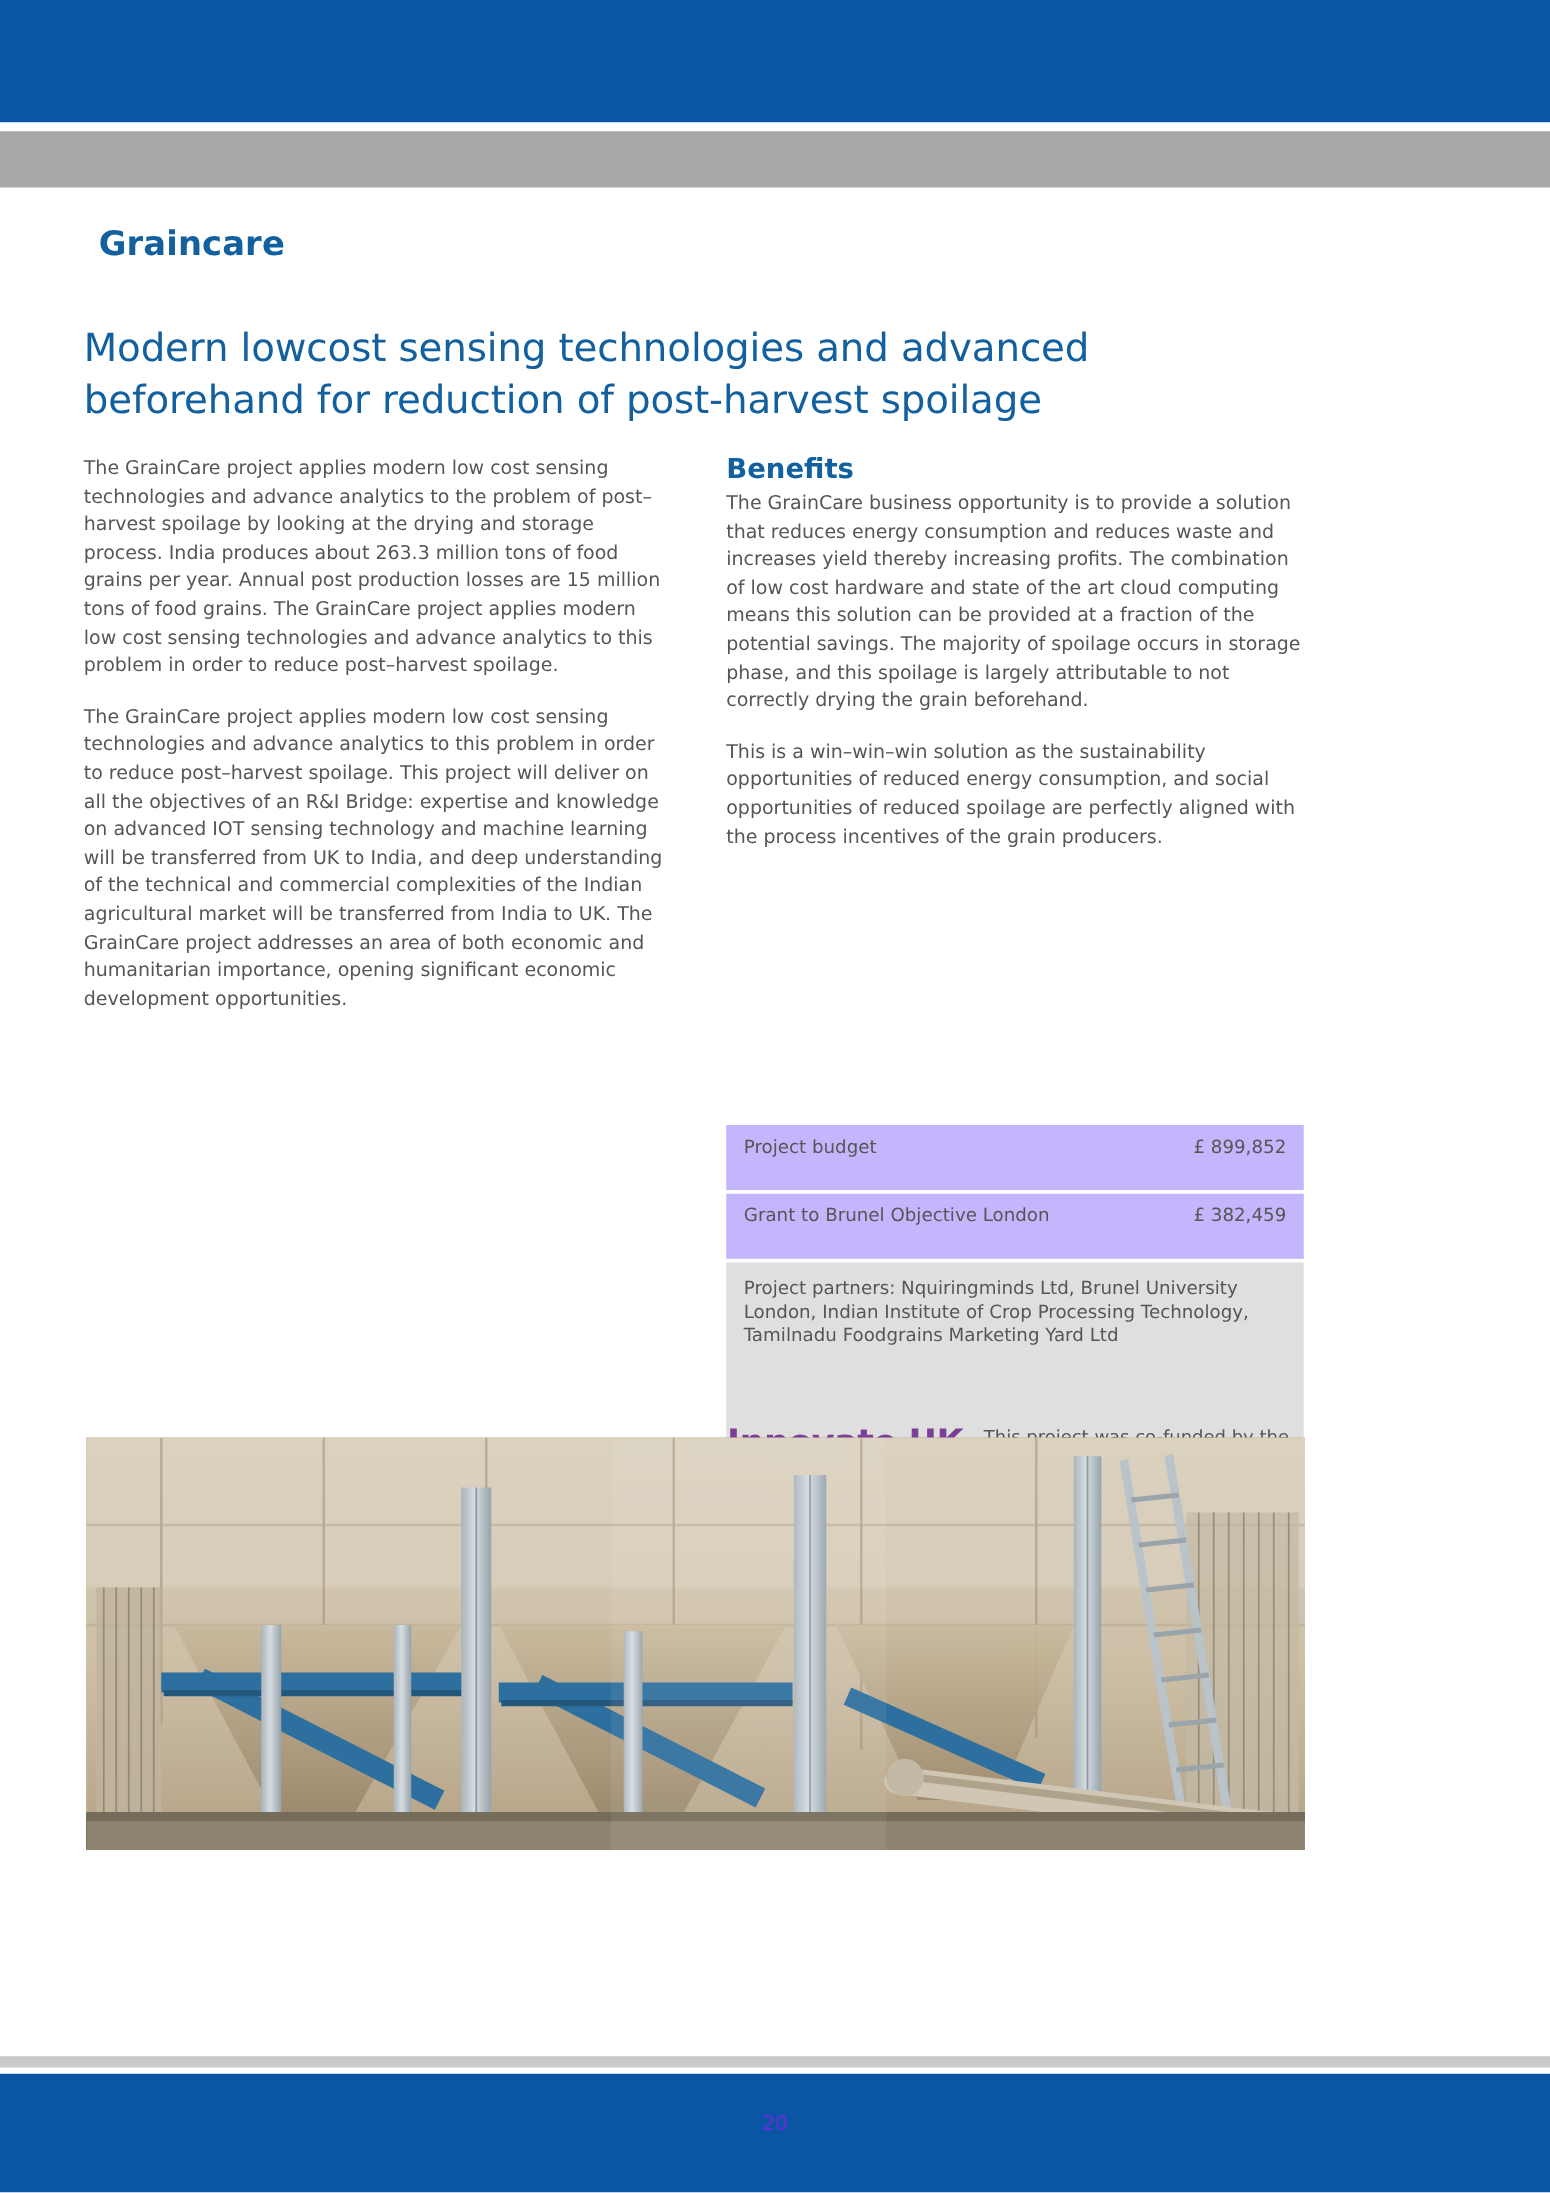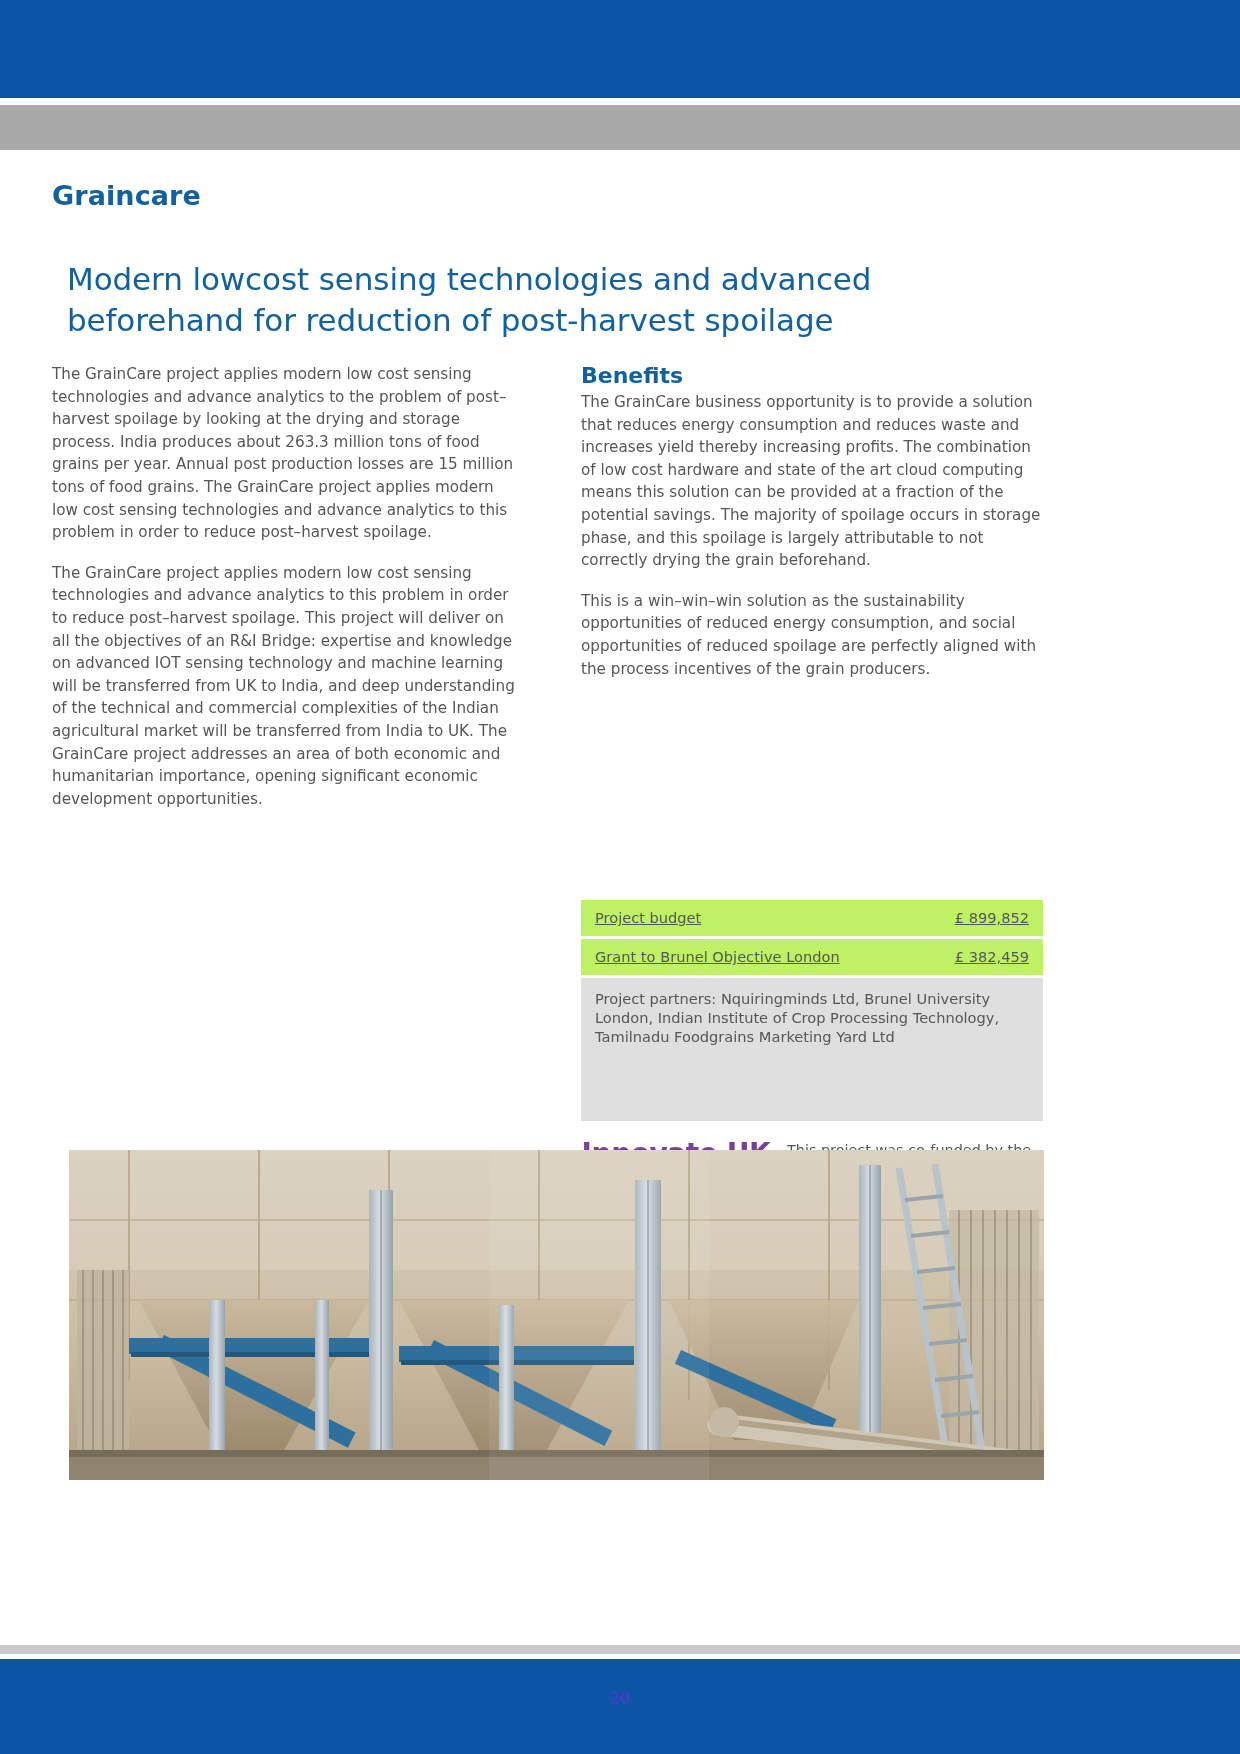--- a/index.html
+++ b/index.html
@@ -35,42 +35,42 @@
 
   
   .page {
     position: absolute;
     left: 0; top: 150px;
     width: 1240px;
   }
 
   .kicker {
     position: absolute;
-    left: 52px; top: 30px;
+    left: 79px; top: 30px;
     color: #13609f;
     font-size: 27px;
     font-weight: bold;
     letter-spacing: 0.1px;
   }
 
   .title {
     position: absolute;
     left: 67px; top: 88px;
     width: 950px;
     color: #13609f;
     font-size: 31px;
     font-weight: normal;
     line-height: 41px;
     letter-spacing: -0.1px;
   }
 
   
   .col-left {
     position: absolute;
-    left: 52px; top: 213px;
+    left: 67px; top: 213px;
     width: 470px;
   }
   .col-right {
     position: absolute;
     left: 581px; top: 213px;
     width: 462px;
   }
 
   p.body {
     margin: 0 0 18px 0;
@@ -89,29 +89,28 @@
   }
   h2.sec.first { margin-top: 0; }
 
   
   .info-table {
     position: absolute;
     left: 581px; top: 750px;
     width: 462px;
   }
   .info-row {
-    background: #bef264;
+    background: #c4b5fd;
     display: flex;
     justify-content: space-between;
     align-items: center;
-    padding: 9px 14px 10px 14px;
+    padding: 9px 14px 26px 14px;
     color: #565656;
     font-size: 14.6px;
     margin-bottom: 3px;
-    text-decoration: underline;
   }
   .info-row .amt { white-space: nowrap; }
   .info-partners {
     background: #dfdfdf;
     padding: 11px 2px 14px 14px;
     color: #565656;
     font-size: 14.6px;
     line-height: 19px;
     height: 143px;
   }

